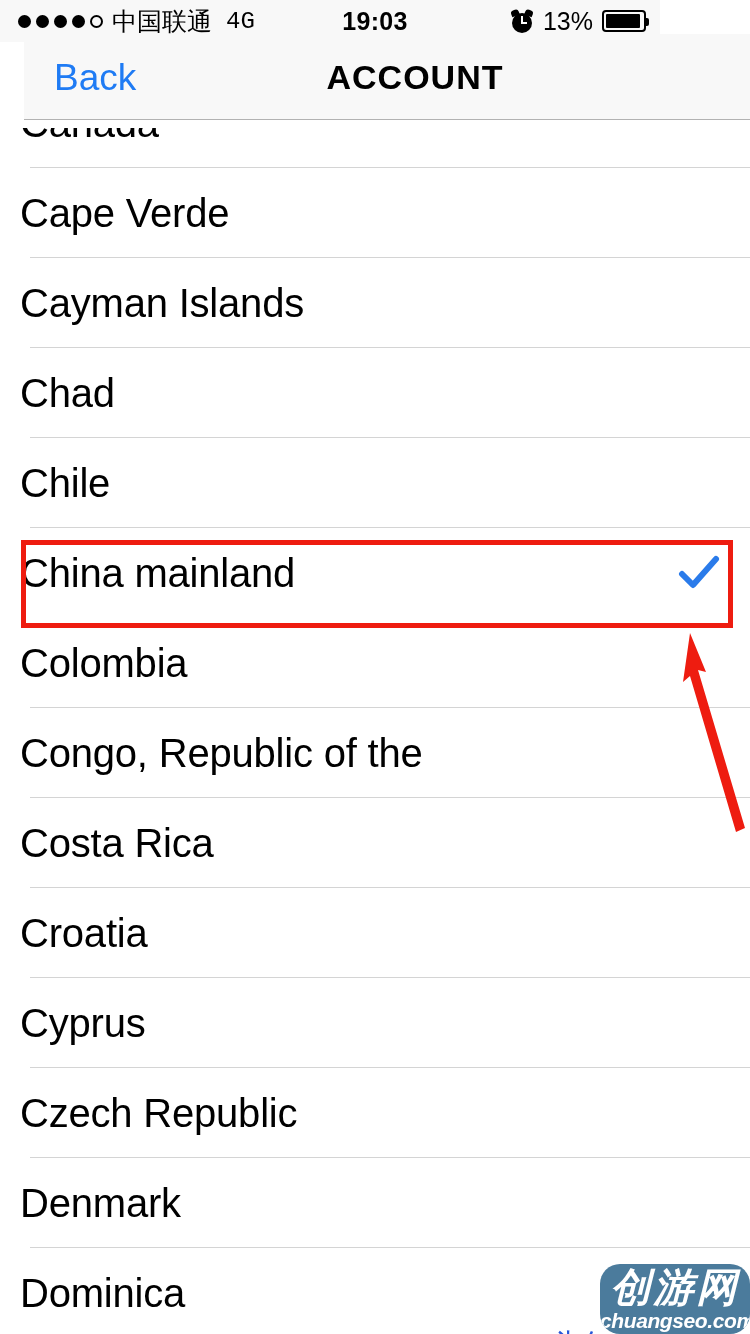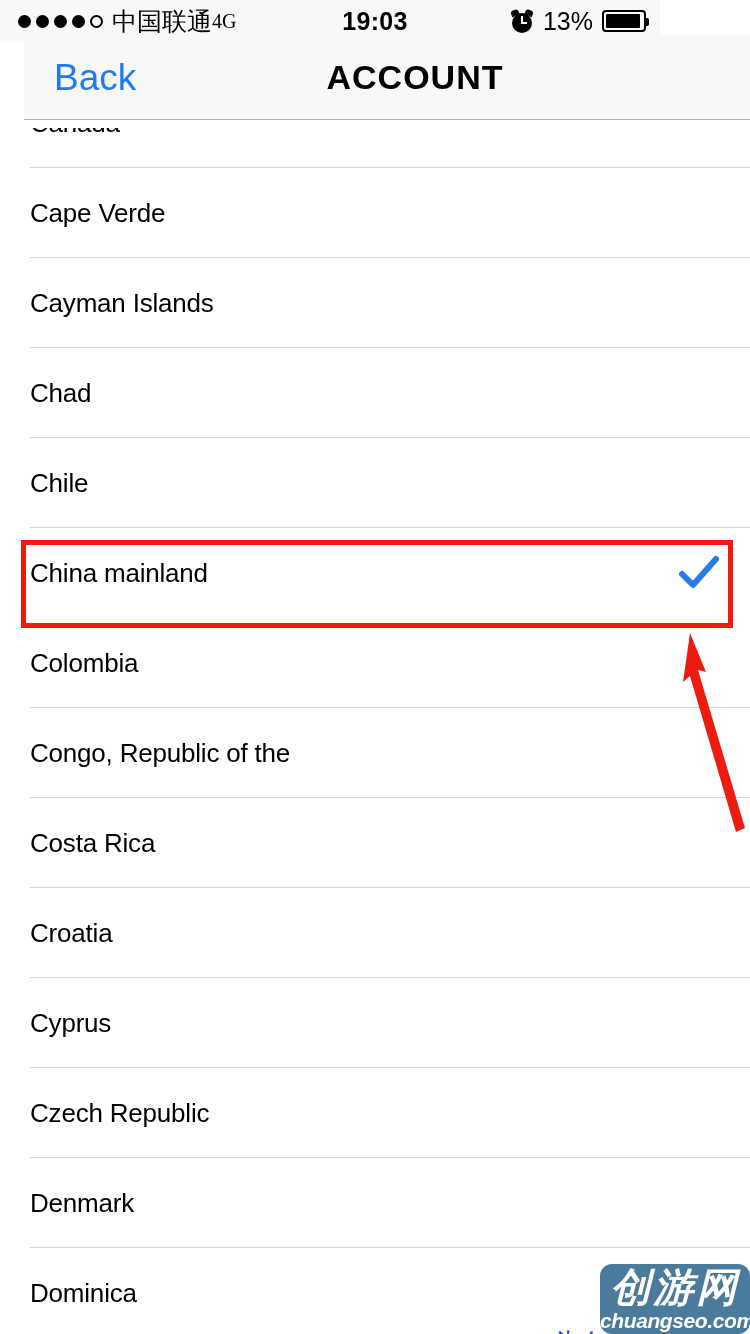--- a/index.html
+++ b/index.html
@@ -53,22 +53,23 @@
   }
   .dot.filled { background: #000; }
   .dot.empty { background: transparent; }
   .carrier {
     font-size: 25px;
     letter-spacing: 0px;
     font-family: "DejaVu Sans", sans-serif;
     line-height: 1;
   }
   .net-type {
-    font-size: 20px;
-    font-family: Liberation Serif, serif;
+    font-size: 24px;
+    margin-left: 14px;
+    font-family: Liberation Mono, monospace;
   }
   .sb-center {
     position: absolute;
     left: 0; top: 0;
     width: 750px;
     height: 42px;
     display: flex;
     align-items: center;
     justify-content: center;
     font-size: 25px;
@@ -193,23 +194,23 @@
     margin-top: -50px;   
   }
   .row {
     position: relative;
     height: 90px;
     display: flex;
     align-items: center;
     box-sizing: border-box;
   }
   .row .label {
-    font-size: 26px;
+    font-size: 40px;
     color: #000;
-    margin-left: 30px;
+    margin-left: 20px;
     line-height: 1;
     letter-spacing: -0.2px;
   }
   .row .sep {
     position: absolute;
     left: 30px;
     right: 0;
     bottom: 0;
     height: 1px;
     background: #d4d4d4;
@@ -272,21 +273,21 @@
     opacity: 0.95;
     margin-top: 44px;
   }
   .wm-badge {
     position: absolute;
     left: 52px;
     top: 2px;
     width: 150px;
     height: 70px;
     background: #4b7b9c;
-    border-radius: 12px;
+    border-radius: 20px;
     overflow: hidden;
   }
   .wm-cn {
     position: absolute;
     left: 0; right: 0;
     top: 1px;
     text-align: center;
     color: #fff;
     font-size: 40px;
     font-weight: bold;

